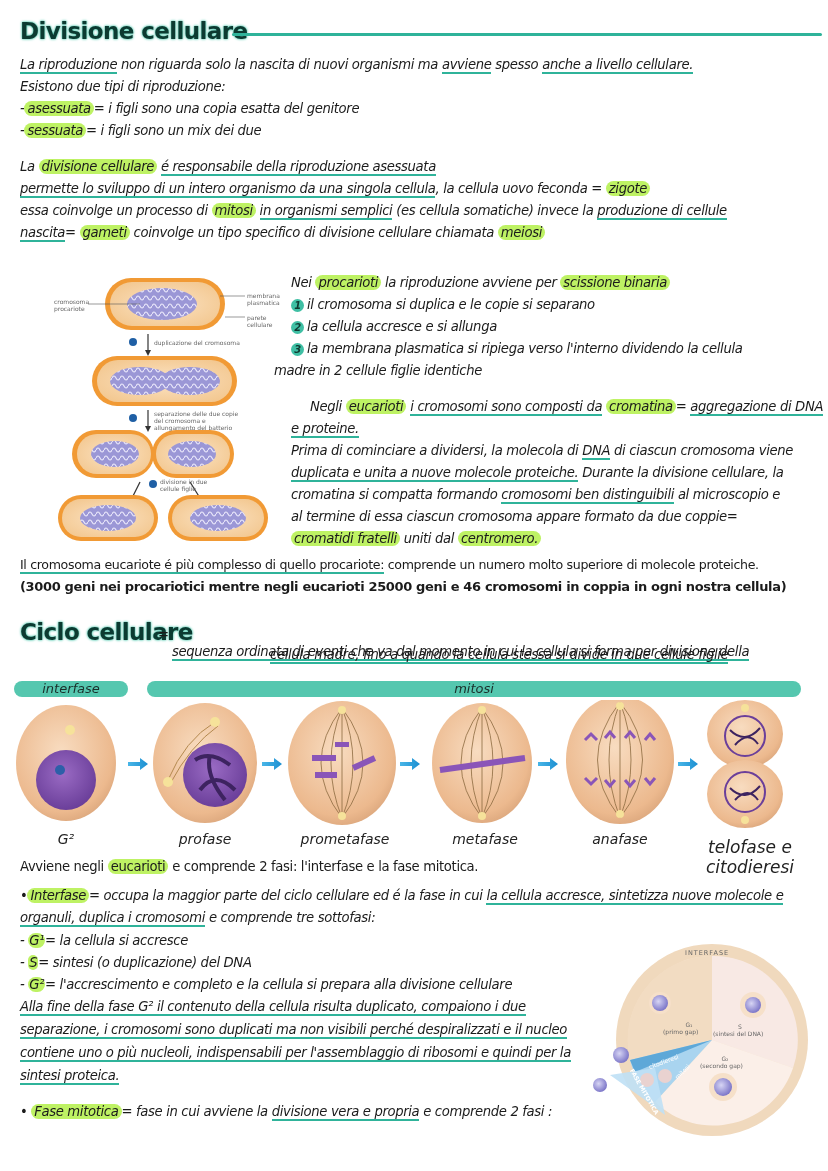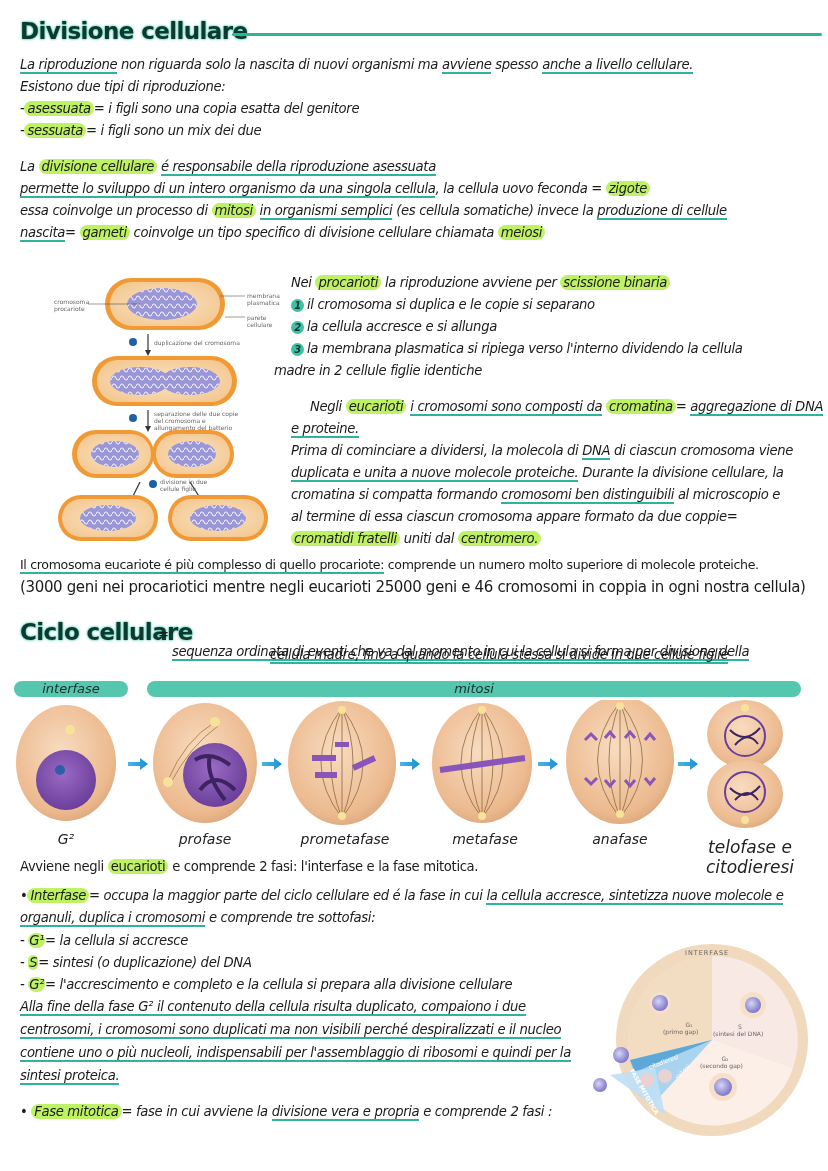--- a/index.html
+++ b/index.html
@@ -107,21 +107,21 @@
 
 <div class="line it" style="left:291px; top:396px;margin-left:19px;"><span>Negli </span><span class="hl">eucarioti</span> <span class="ul">i cromosomi sono composti da</span> <span class="hl">cromatina</span><span>= </span><span class="ul">aggregazione di DNA</span></div>
 <div class="line it" style="left:291px; top:418px;"><span class="ul">e proteine.</span></div>
 <div class="line it" style="left:291px; top:440px;"><span>Prima di cominciare a dividersi, la molecola di </span><span class="ul">DNA</span><span> di ciascun cromosoma viene</span></div>
 <div class="line it" style="left:291px; top:462px;"><span class="ul">duplicata e unita a nuove molecole proteiche.</span><span> Durante la divisione cellulare, la</span></div>
 <div class="line it" style="left:291px; top:484px;"><span>cromatina si compatta formando </span><span class="ul">cromosomi ben distinguibili</span><span> al microscopio e</span></div>
 <div class="line it" style="left:291px; top:506px;">al termine di essa ciascun cromosoma appare formato da due coppie=</div>
 <div class="line it" style="left:291px; top:528px;"><span class="hl">cromatidi fratelli</span><span> uniti dal </span><span class="hl">centromero.</span></div>
 
 <div class="line" style="left:20px; top:554px; font-size:12.6px;"><span class="ul">Il cromosoma eucariote é più complesso di quello procariote:</span><span> comprende un numero molto superiore di molecole proteiche.</span></div>
-<div class="line" style="left:20px; top:576px; font-size:15px;">(3000 geni nei procariotici mentre negli eucarioti 25000 geni e 46 cromosomi in coppia in ogni nostra cellula)</div>
+<div class="line" style="left:20px; top:576px; font-size:13px;font-weight:bold;">(3000 geni nei procariotici mentre negli eucarioti 25000 geni e 46 cromosomi in coppia in ogni nostra cellula)</div>
 
 <div class="title" style="left:20px; top:619px;">Ciclo cellulare</div>
 <div class="line" style="left:158px; top:624px;">=</div>
 <div class="line it" style="left:172px; top:624px;margin-top:17px;"><span class="ul">sequenza ordinata di eventi che va dal momento in cui la cellula si forma per divisione della</span></div>
 <div class="line it" style="left:270px; top:644px;"><span class="ul">cellula madre, fino a quando la cellula stessa si divide in due cellule figlie</span></div>
 
 <div class="bar" style="left:14px; top:681px; width:114px;">interfase</div>
 <div class="bar" style="left:147px; top:681px; width:654px;">mitosi</div>
 
 <div class="abs" style="left:0; top:700px; width:828px; height:130px;">
@@ -229,21 +229,21 @@
 
 <div class="line" style="left:20px; top:856px;"><span>Avviene negli </span><span class="hl">eucarioti</span><span> e comprende 2 fasi: l'interfase e la fase mitotica.</span></div>
 
 <div class="line it" style="left:20px; top:885px;"><span>•</span><span class="hl">Interfase</span><span>= occupa la maggior parte del ciclo cellulare ed é la fase in cui </span><span class="ul">la cellula accresce, sintetizza nuove molecole e</span></div>
 <div class="line it" style="left:20px; top:907px;"><span class="ul">organuli, duplica i cromosomi</span><span> e comprende tre sottofasi:</span></div>
 <div class="line it" style="left:20px; top:930px;">- <span class="hl" style="padding:0 1px;">G¹</span><span>= la cellula si accresce</span></div>
 <div class="line it" style="left:20px; top:952px;">- <span class="hl" style="padding:0 1px;">S</span><span>= sintesi (o duplicazione) del DNA</span></div>
 <div class="line it" style="left:20px; top:974px;">- <span class="hl" style="padding:0 1px;">G²</span><span>= l'accrescimento e completo e la cellula si prepara alla divisione cellulare</span></div>
 
 <div class="line it" style="left:20px; top:996px;"><span class="ul">Alla fine della fase G² il contenuto della cellula risulta duplicato, compaiono i due</span></div>
-<div class="line it" style="left:20px; top:1019px;"><span class="ul">centrosomi, i cromosomi sono duplicati ma non visibili perché despiralizzati  e il nucleo</span></div>
+<div class="line it" style="left:20px; top:1019px;"><span class="ul">separazione, i cromosomi sono duplicati ma non visibili perché despiralizzati  e il nucleo</span></div>
 <div class="line it" style="left:20px; top:1042px;"><span class="ul">contiene uno o più nucleoli, indispensabili per l'assemblaggio di ribosomi e quindi per la</span></div>
 <div class="line it" style="left:20px; top:1065px;"><span class="ul">sintesi proteica.</span></div>
 
 <div class="line it" style="left:20px; top:1101px;"><span>•</span> <span class="hl">Fase mitotica</span><span>= fase in cui avviene la </span><span class="ul">divisione vera e propria</span><span> e comprende 2 fasi :</span></div>
 
 <div class="abs" style="left:585px; top:940px; width:243px; height:200px;">
   <svg width="243" height="200" viewBox="0 0 243 200">
     <defs>
       <radialGradient id="blob" cx="40%" cy="40%" r="60%">
           <stop offset="0" stop-color="#d7d5f4"></stop>

